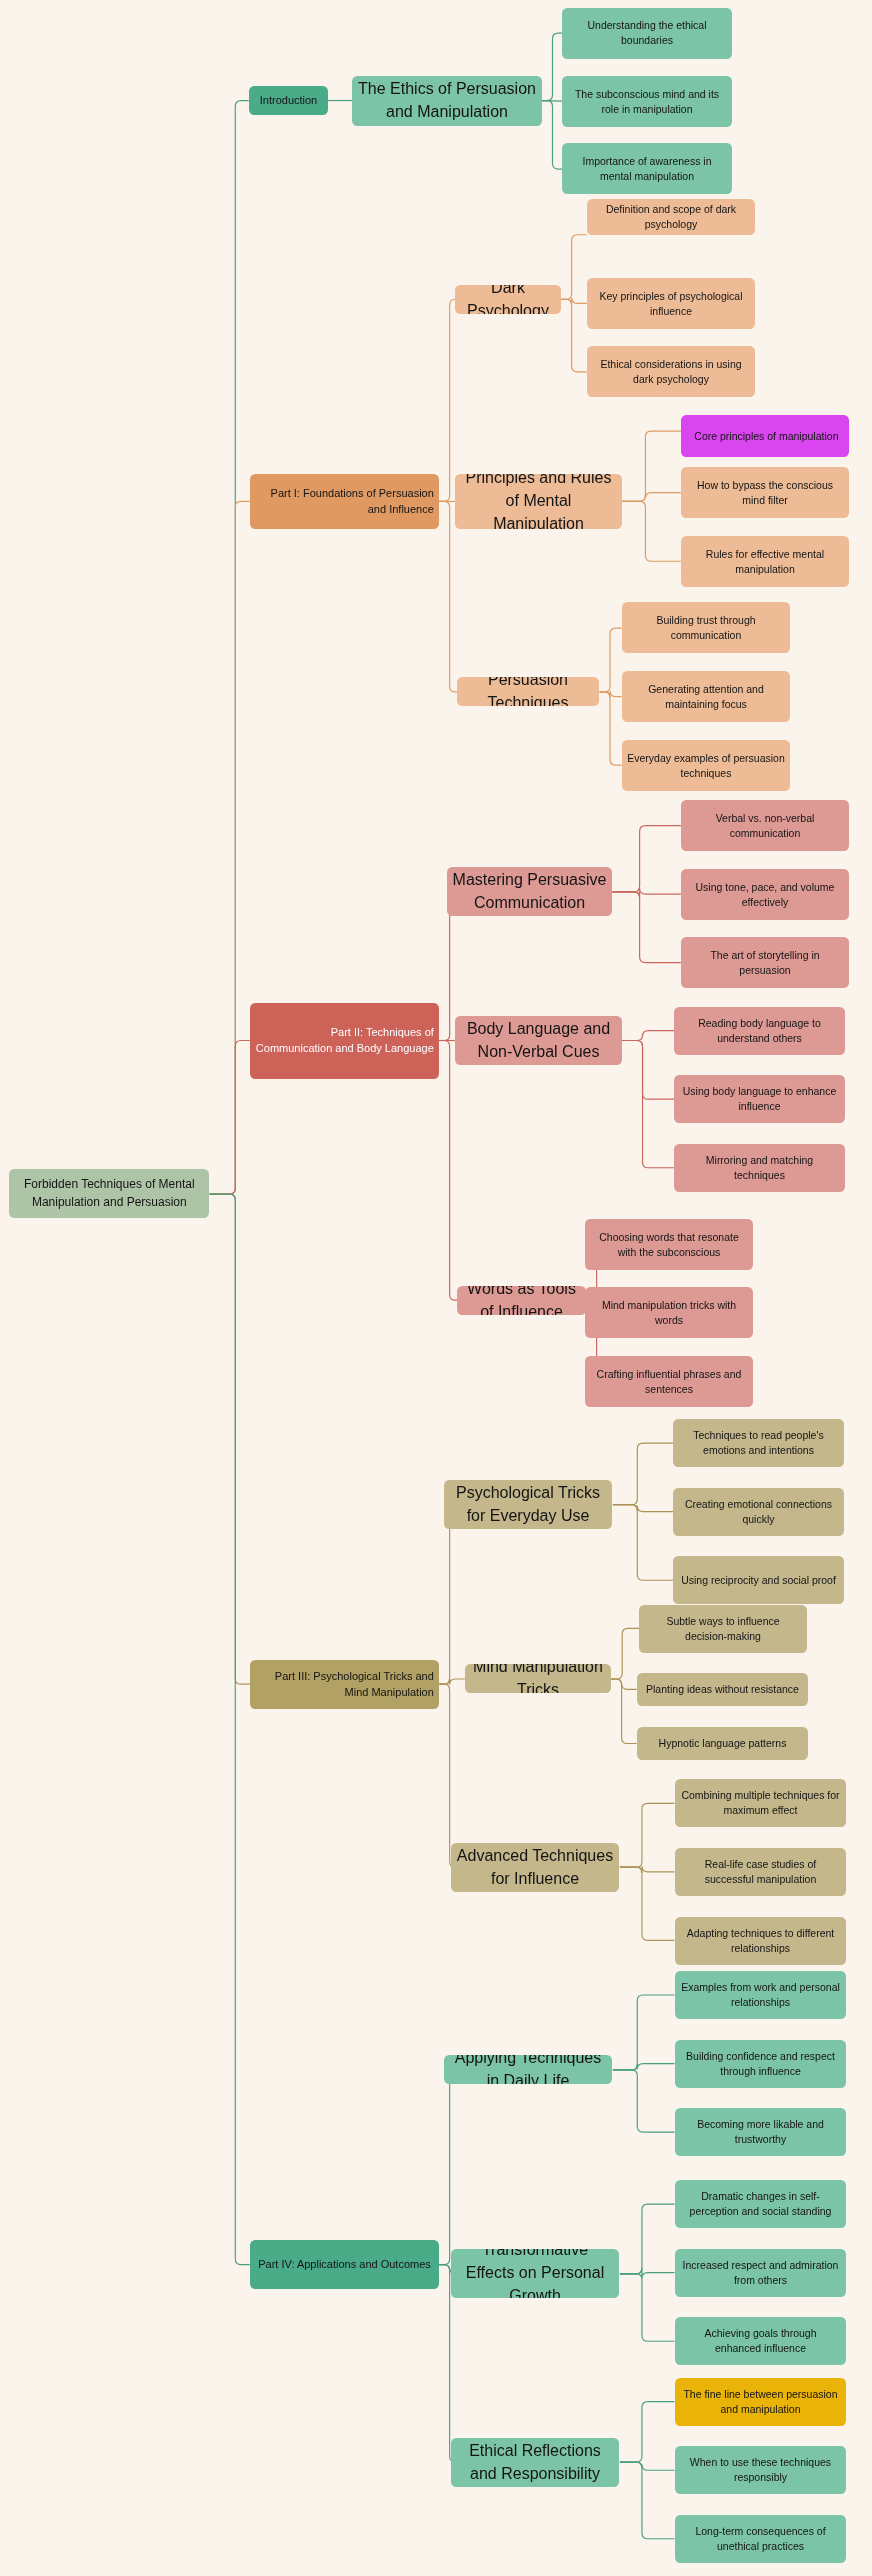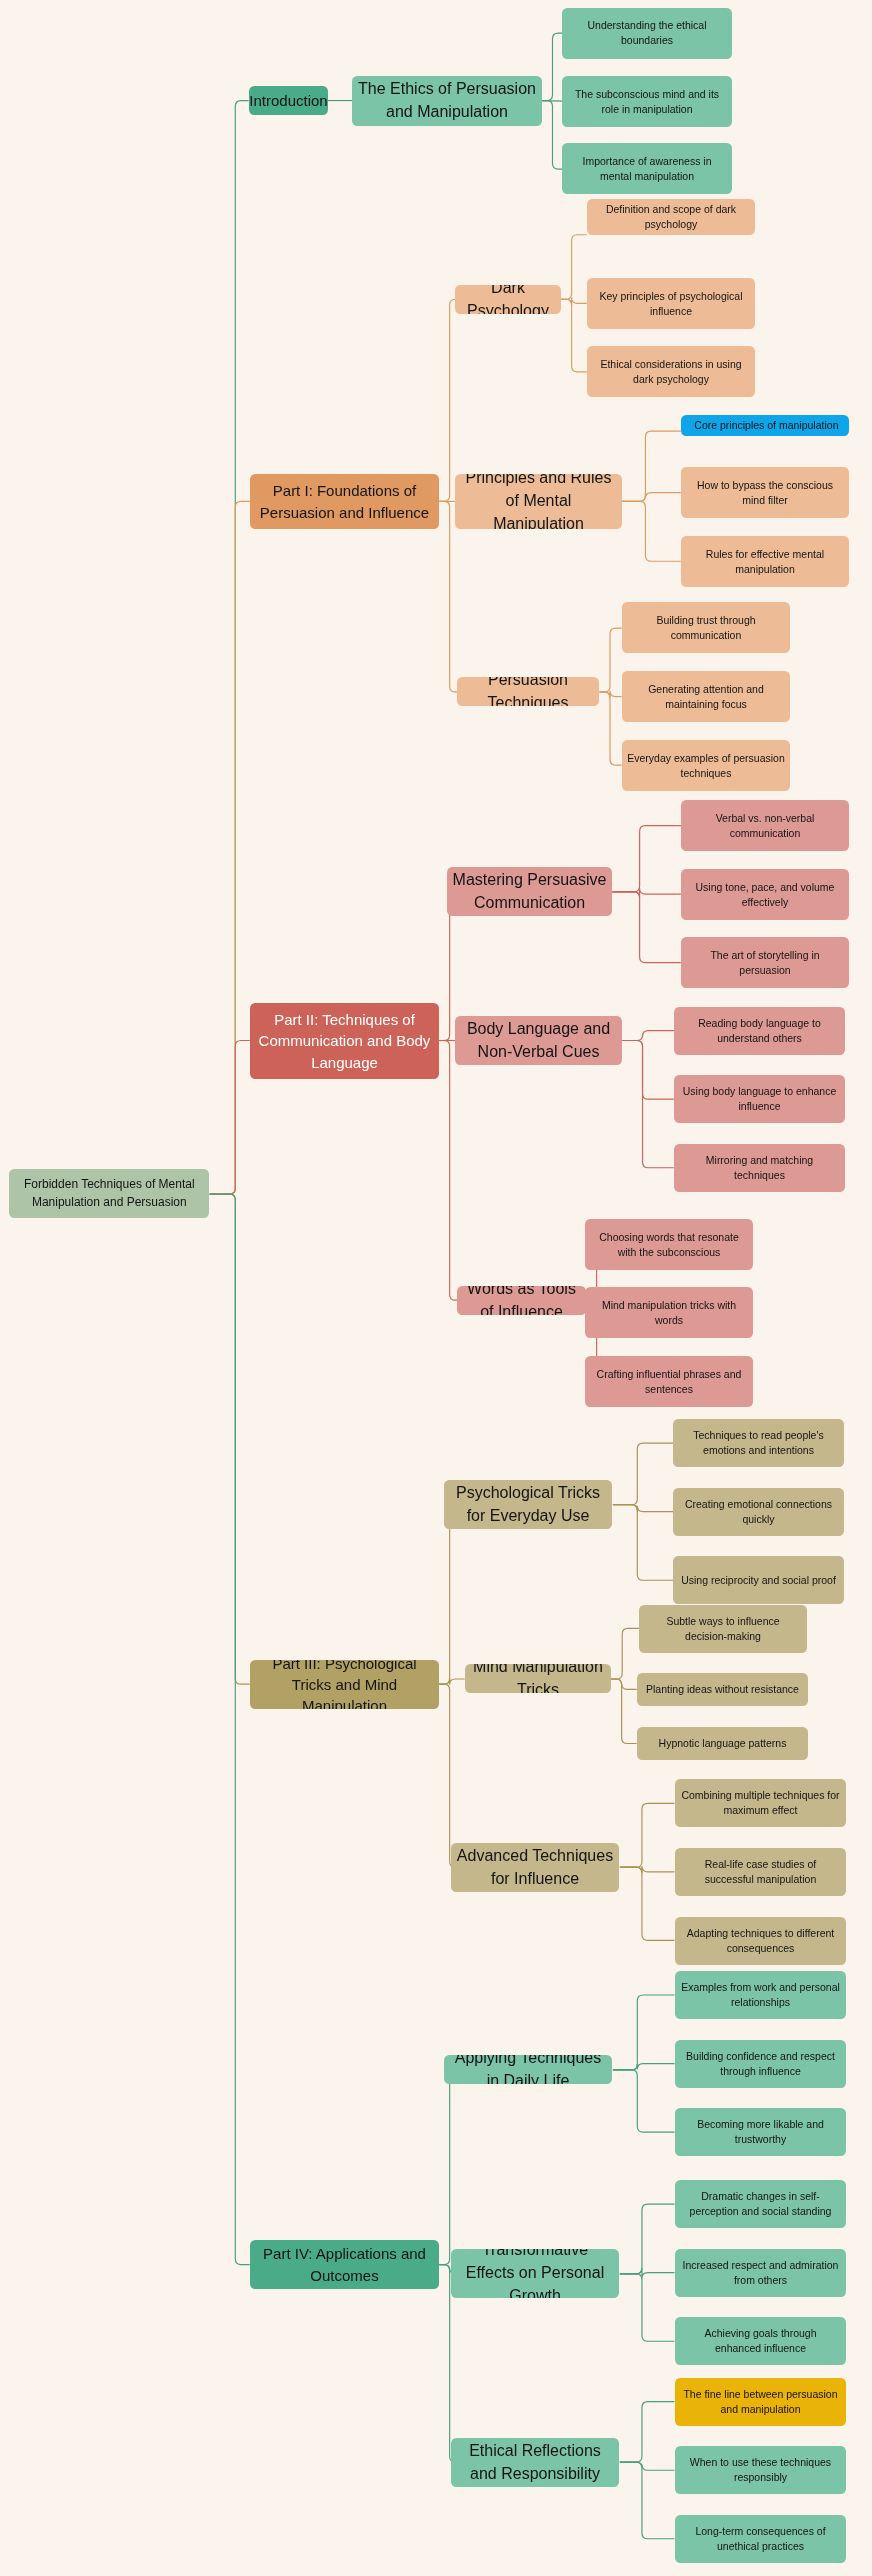--- a/index.html
+++ b/index.html
@@ -31,21 +31,21 @@
     display: flex;
     align-items: center;
     justify-content: center;
     text-align: center;
     color: #141414;
     line-height: 1.42;
     padding: 2.3px 5.2px;
     overflow: hidden;
   }
   .node.root  { font-size: 12px; }
-  .node.l1    { font-size: 15px; }
+  .node.l1    { font-size: 11px; text-align: right; }
   .node.l2    { font-size: 16px; }
   .node.l3    { font-size: 10.5px; }
   .node.white-text { color: #ffffff; }
 </style>
 </head>
 <body>
 
 <div id="canvas">
   <svg id="edges" width="872" height="2576" viewBox="0 0 1501 4434" fill="none">
       <path d="M 361 2055.5 L 395 2055.5 Q 405 2055.5 405 2045.5 L 405 183 Q 405 173 415 173 L 428 173" stroke="#4a9e7e" stroke-width="2" fill="none"></path>
@@ -136,21 +136,21 @@
       </div>
       <div class="node l3" style="left: 587px; top: 278px; width: 168px; height: 51px; background: rgb(237, 188, 150);">
         <span>Key principles of psychological influence</span>
       </div>
       <div class="node l3" style="left: 587px; top: 346px; width: 168px; height: 51px; background: rgb(237, 188, 150);">
         <span>Ethical considerations in using dark psychology</span>
       </div>
       <div class="node l2" style="left: 455px; top: 474px; width: 167px; height: 55px; background: rgb(237, 188, 150);">
         <span>Principles and Rules of Mental Manipulation</span>
       </div>
-      <div class="node l3" style="left: 681px; top: 415px; width: 168px; height: 21px; background: #0ea5e9; padding-left: 8px;">
+      <div class="node l3" style="left: 681px; top: 415px; width: 168px; height: 42px; background: #d946ef; padding-left: 8px;">
         <span>Core principles of manipulation</span>
       </div>
       <div class="node l3" style="left: 681px; top: 467px; width: 168px; height: 51px; background: rgb(237, 188, 150);">
         <span>How to bypass the conscious mind filter</span>
       </div>
       <div class="node l3" style="left: 681px; top: 536px; width: 168px; height: 51px; background: rgb(237, 188, 150);">
         <span>Rules for effective mental manipulation</span>
       </div>
       <div class="node l2" style="left: 457px; top: 677px; width: 142px; height: 29px; background: rgb(237, 188, 150);">
         <span>Persuasion Techniques</span>
@@ -233,21 +233,21 @@
       <div class="node l2" style="left: 451px; top: 1843px; width: 168px; height: 49px; background: rgb(196, 183, 140);">
         <span>Advanced Techniques for Influence</span>
       </div>
       <div class="node l3" style="left: 675px; top: 1779px; width: 171px; height: 48px; background: rgb(196, 183, 140);">
         <span>Combining multiple techniques for maximum effect</span>
       </div>
       <div class="node l3" style="left: 675px; top: 1848px; width: 171px; height: 48px; background: rgb(196, 183, 140);">
         <span>Real-life case studies of successful manipulation</span>
       </div>
       <div class="node l3" style="left: 675px; top: 1917px; width: 171px; height: 48px; background: rgb(196, 183, 140);">
-        <span>Adapting techniques to different consequences</span>
+        <span>Adapting techniques to different relationships</span>
       </div>
       <div class="node l1" style="left: 250px; top: 2240px; width: 189px; height: 49px; background: rgb(74, 171, 137);">
         <span>Part IV: Applications and Outcomes</span>
       </div>
       <div class="node l2" style="left: 444px; top: 2055px; width: 168px; height: 29px; background: rgb(124, 196, 168);">
         <span>Applying Techniques in Daily Life</span>
       </div>
       <div class="node l3" style="left: 675px; top: 1971px; width: 171px; height: 48px; background: rgb(124, 196, 168);">
         <span>Examples from work and personal relationships</span>
       </div>

